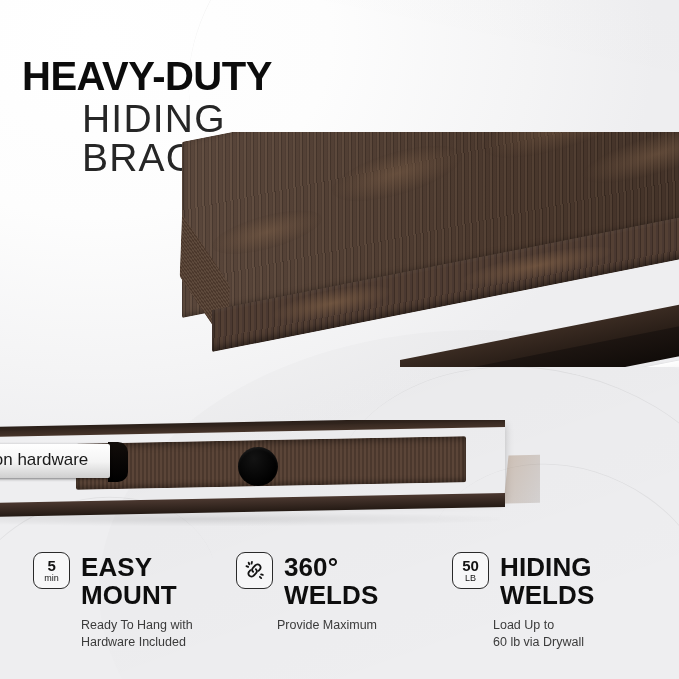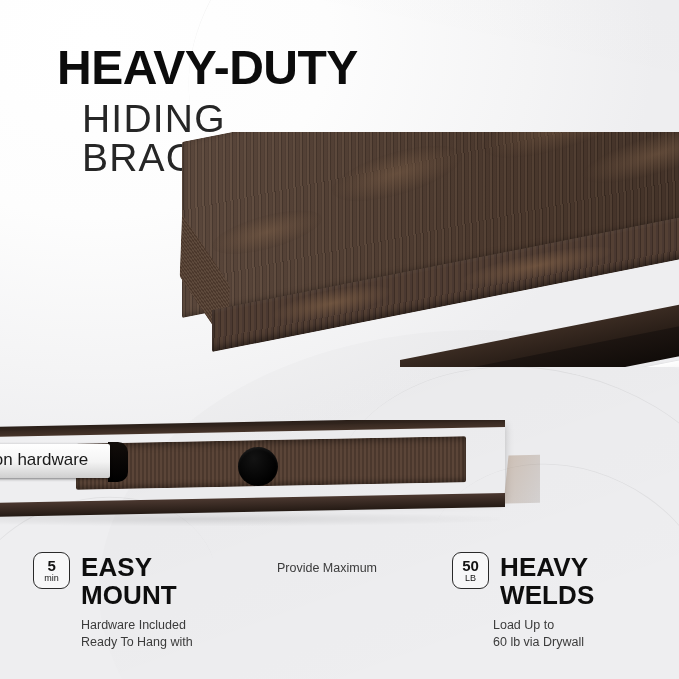--- a/index.html
+++ b/index.html
@@ -37,23 +37,23 @@
     border-radius:50%;
   }
   .hl1 { width:430px; height:320px; left:325px; top:370px; transform:rotate(14deg); }
   .hl2 { width:520px; height:380px; left:180px; top:-150px; transform:rotate(-22deg); }
   .hl3 { width:300px; height:240px; left:420px; top:470px; transform:rotate(26deg); }
   .hl4 { width:260px; height:200px; left:-40px; top:500px; transform:rotate(-18deg); }
 
   
   .header { position:absolute; left:0; top:0; width:679px; }
   .title {
-    position:absolute; left:22px; top:44px;
-    font-size:48px; font-weight:800; letter-spacing:-0.5px;
-    color:#0c0c0c; line-height:1;margin-left:35px;
+    position:absolute; left:22px; top:56px;
+    font-size:40px; font-weight:800; letter-spacing:-0.5px;
+    color:#0c0c0c; line-height:1;
   }
   .subtitle {
     position:absolute; left:82px; top:99px;
     font-size:39px; font-weight:300; letter-spacing:1.2px;
     color:#262626; line-height:1;
   }
 
   
   .photo1 { position:absolute; left:0; top:132px; width:679px; height:235px; overflow:hidden; }
 
@@ -323,39 +323,53 @@
         <div class="badge">
           <span class="big">5</span>
           <span class="sml">min</span>
         </div>
         <div class="f-title">
           <div>EASY</div>
           <div>MOUNT</div>
         </div>
       </div>
       <div class="f-desc">
+        <div>Ready To Hang with</div>
         <div>Hardware Included</div>
-        <div>Ready To Hang with</div>
       </div>
     </div>
 
     <div class="feature f2">
+      <div class="f-head">
+        <div class="badge icon-badge">
+          <svg width="23" height="23" viewBox="0 0 24 24" fill="none" stroke="#141414" stroke-width="1.9" stroke-linecap="round">
+            <path d="M13.4 10.6a3.2 3.2 0 0 1 0 4.5l-2.1 2.1a3.2 3.2 0 1 1-4.5-4.5l1.1-1.1"></path>
+            <path d="M10.6 13.4a3.2 3.2 0 0 1 0-4.5l2.1-2.1a3.2 3.2 0 1 1 4.5 4.5l-1.1 1.1"></path>
+            <path d="M5.4 8.2 3.6 7.4M6.6 5.6 5.9 3.8M8.9 4.9 9.3 3.1"></path>
+            <path d="M17.6 18.6l1.4 1.3M18.9 16.1l1.8.5"></path>
+          </svg>
+        </div>
+        <div class="f-title">
+          <div>360°</div>
+          <div>WELDS</div>
+        </div>
+      </div>
       <div class="f-desc">
         <div>Provide Maximum</div>
       </div>
     </div>
 
     <div class="feature f3">
       <div class="f-head">
         <div class="badge">
           <span class="big">50</span>
           <span class="sml">LB</span>
         </div>
         <div class="f-title">
-          <div>HEAVY</div>
+          <div>HIDING</div>
           <div>WELDS</div>
         </div>
       </div>
       <div class="f-desc">
         <div>Load Up to</div>
         <div>60 lb via Drywall</div>
       </div>
     </div>
 
   </div>

